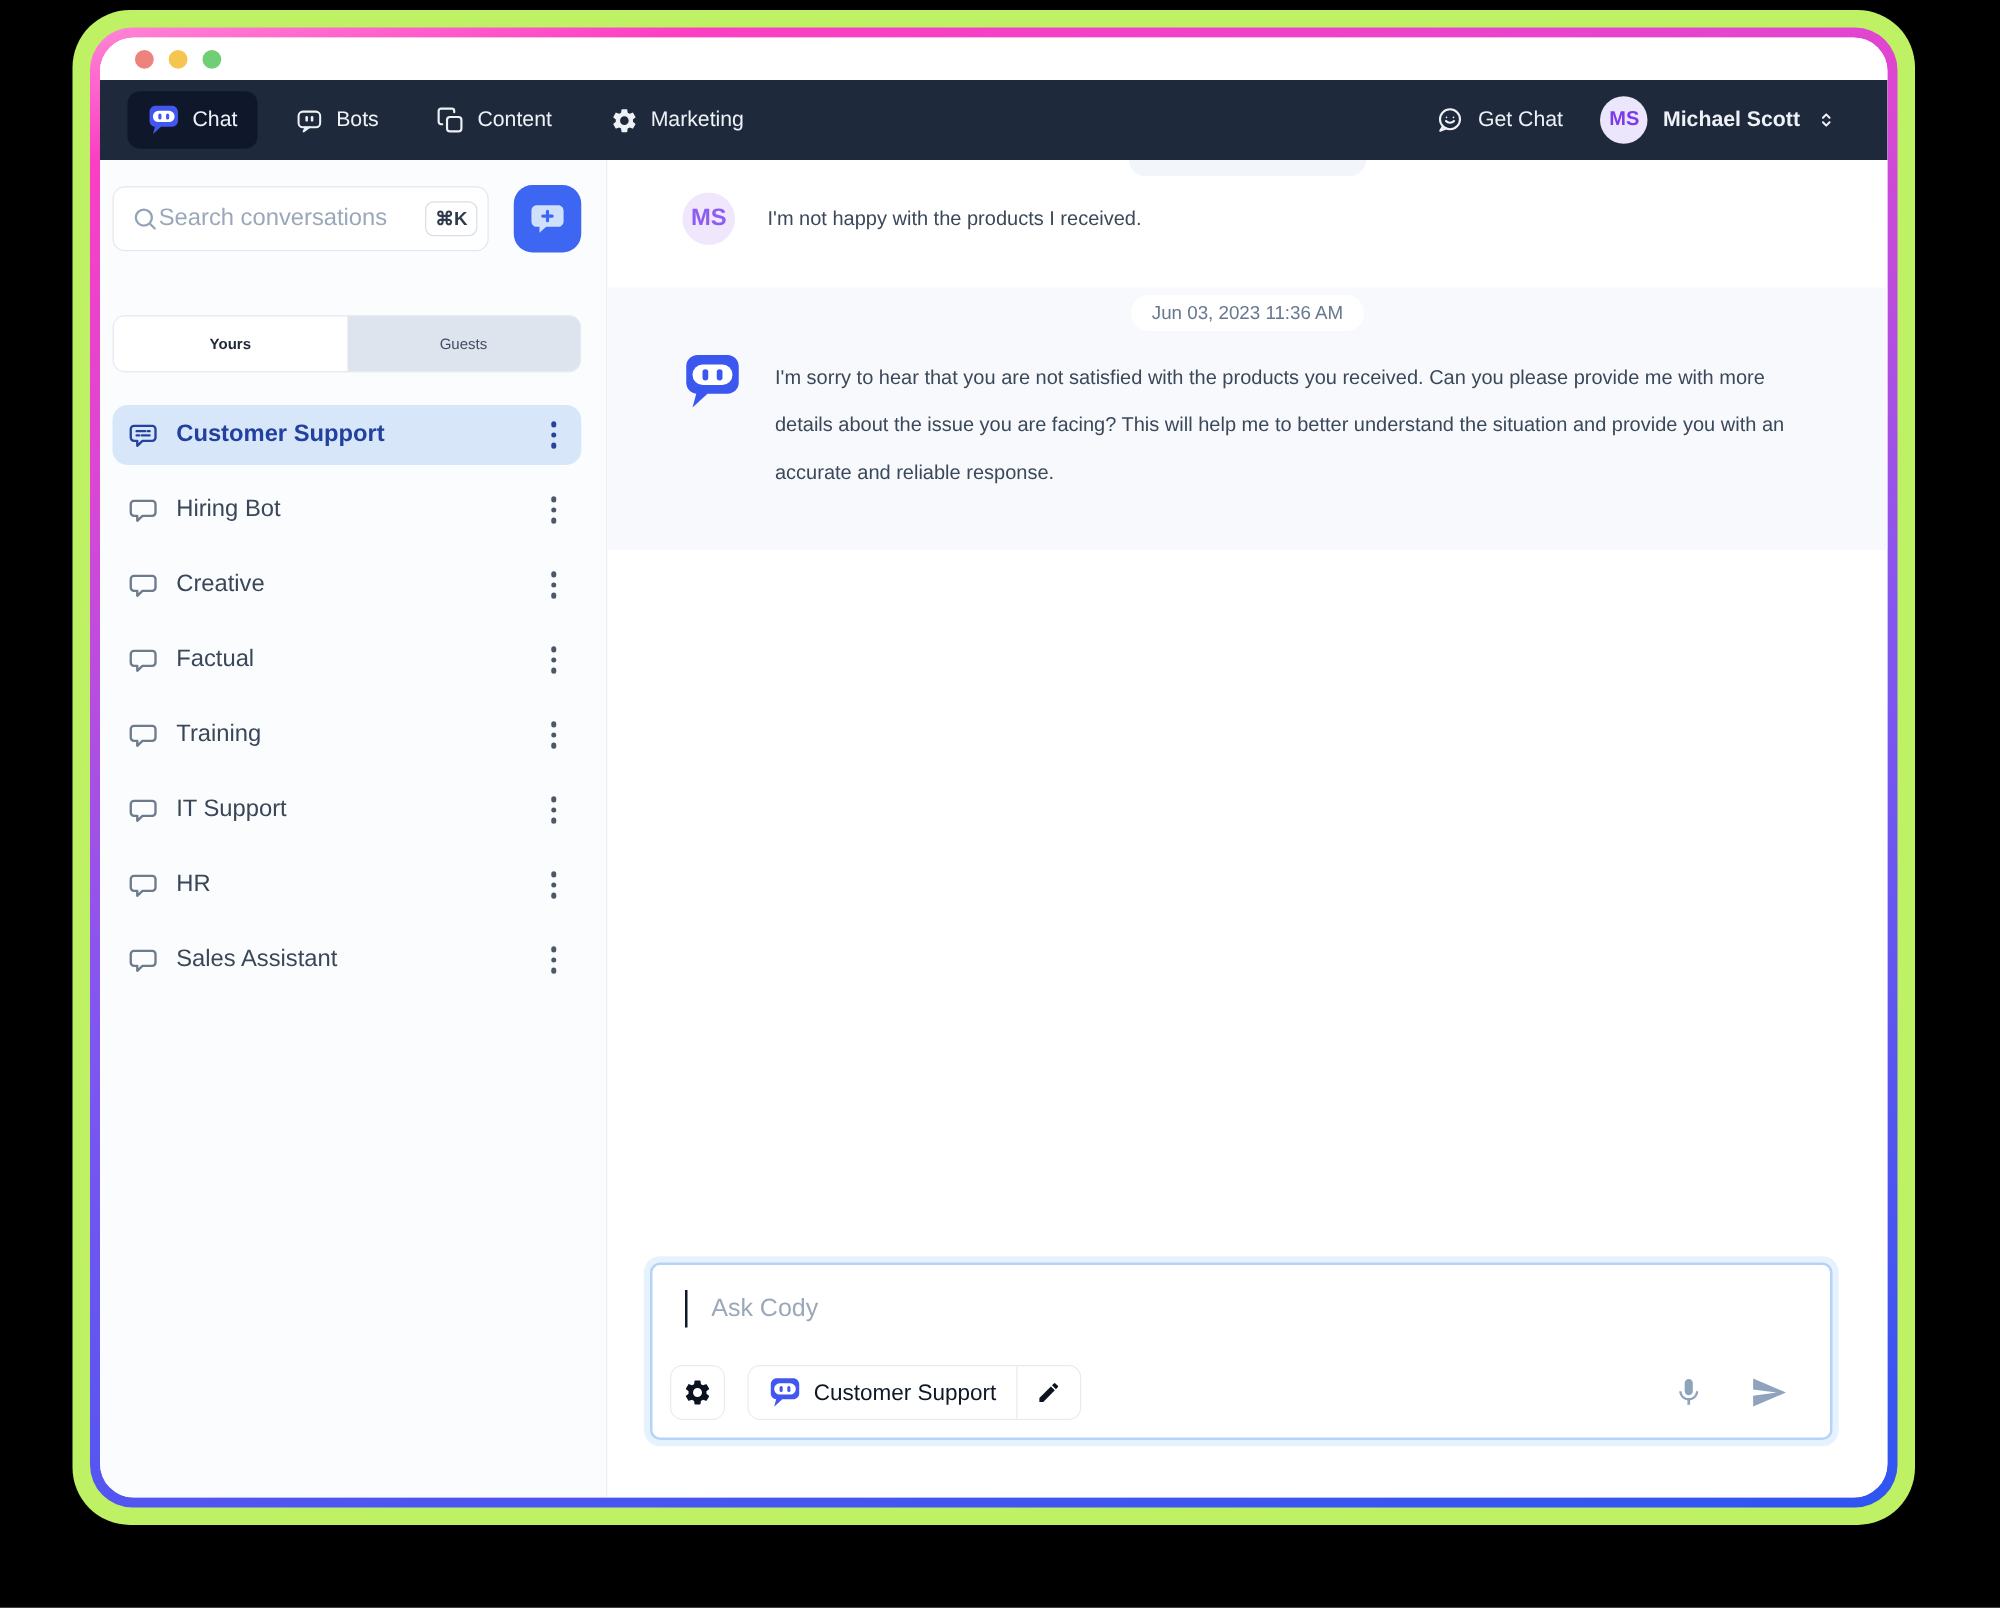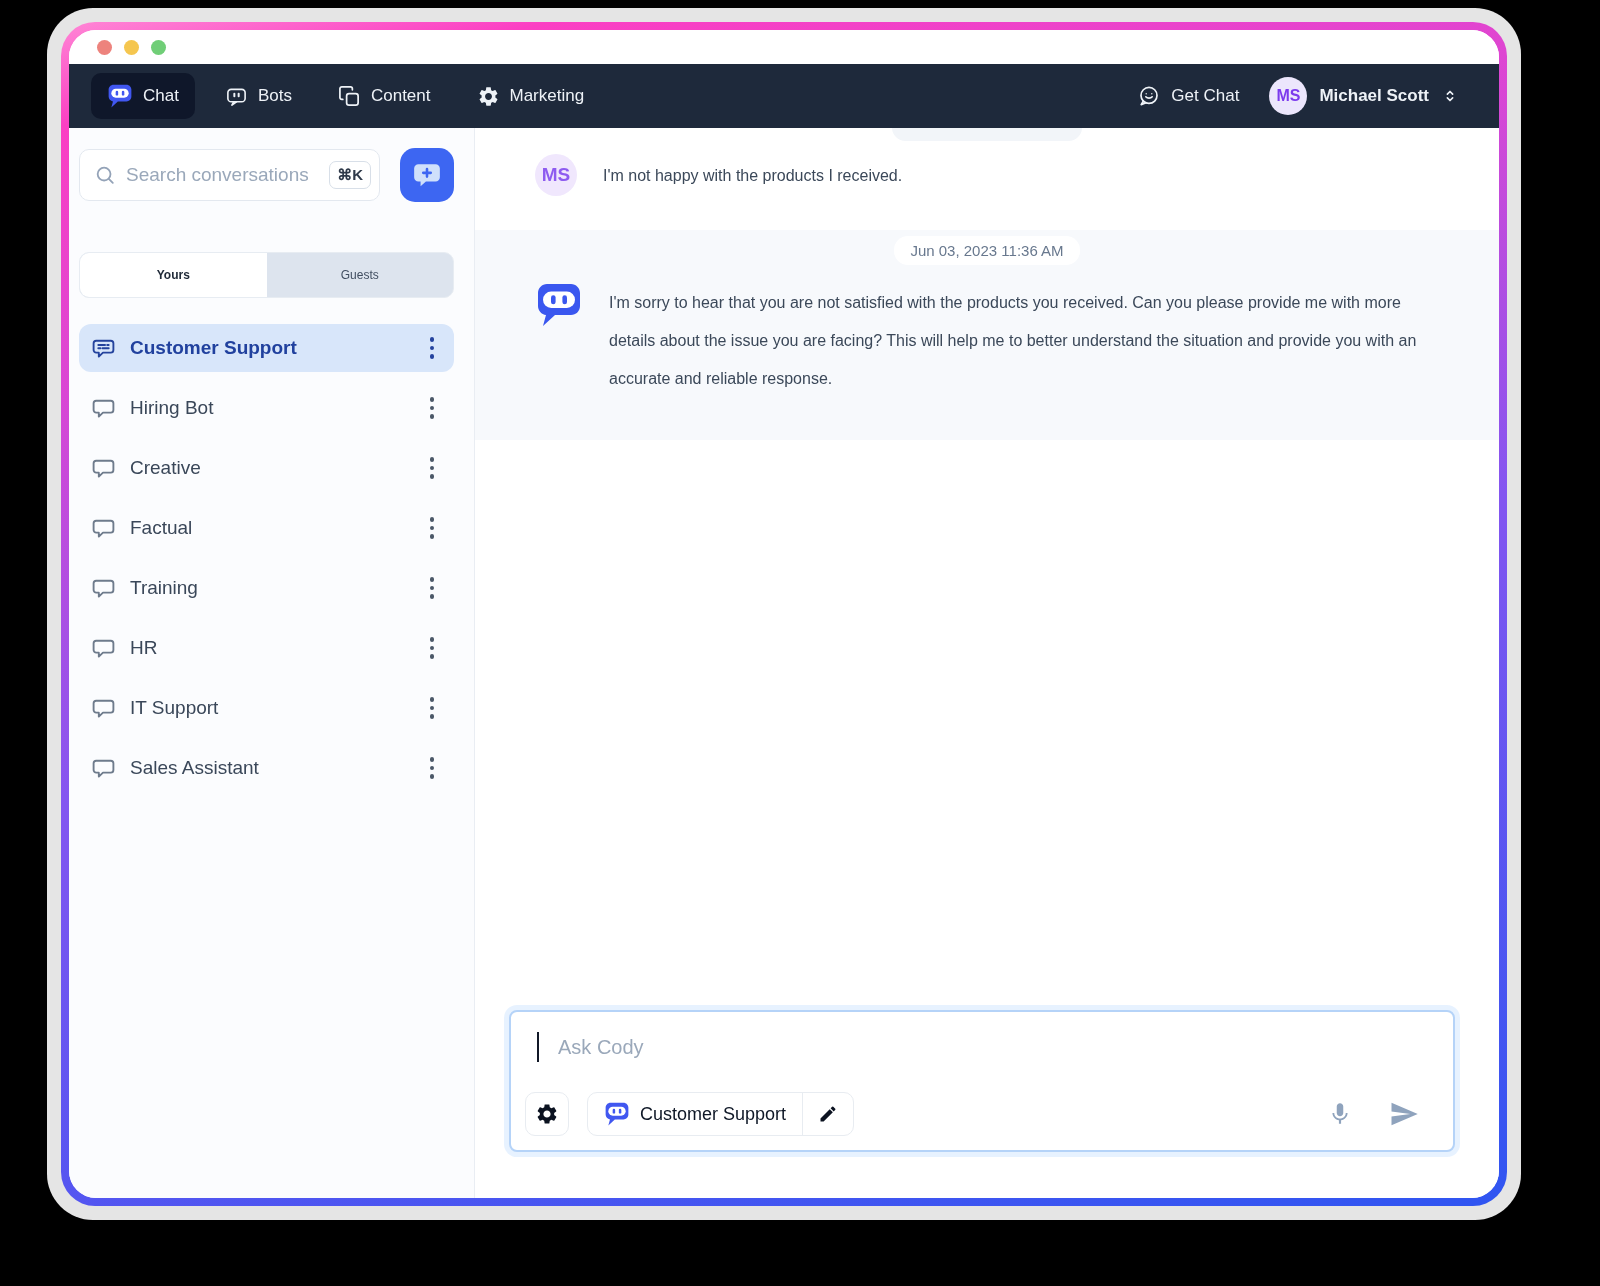--- a/index.html
+++ b/index.html
@@ -1,20 +1,20 @@
 <!DOCTYPE html>
 <html><head>
 <meta charset="utf-8">
 <style>
   * { margin:0; padding:0; box-sizing:border-box; }
   html,body { width:1600px; height:1286px; background:#000; overflow:hidden;
               font-family:"Liberation Sans", sans-serif; }
 
-  .frame { position:absolute; left:47px; top:8px; width:1474px; height:1212px;
-           background:#e5e5e5; border-radius:46px; padding:14px; }
+  .frame { position:absolute; left:58px; top:8px; width:1474px; height:1212px;
+           background:#bef264; border-radius:46px; padding:14px; }
   .gradient-ring { width:100%; height:100%; border-radius:34px; padding:8px;
            background:linear-gradient(168deg,#ff86d5 0%,#fb3fc3 7%,#d947d4 25%,#8456f0 52%,#2f55f1 100%); }
   .app { width:100%; height:100%; background:#fff; border-radius:27px; overflow:hidden;
          display:flex; flex-direction:column; }
 
   
   .titlebar { height:34px; flex:0 0 auto; background:#fff; display:flex; align-items:center;
               padding-left:28px; gap:12px; }
   .light { width:15px; height:15px; border-radius:50%; }
   .light.red{ background:#ed837d; } .light.yellow{ background:#f5c64f; } .light.green{ background:#70ce77; }
@@ -33,21 +33,21 @@
                font-size:16px; font-weight:600; display:flex; align-items:center; justify-content:center; }
 
   
   .body { flex:1; display:flex; min-height:0; }
 
   
   .sidebar { width:406px; flex:0 0 auto; background:#fbfcfe; border-right:1px solid #e9edf3;
              padding:20px 20px 0 10px; display:flex; flex-direction:column; }
   .search-row { display:flex; align-items:center; gap:20px; }
   .search-box { flex:1; height:52px; background:#fff; border:1.5px solid #e3e8ef; border-radius:10px;
-                display:flex; align-items:center; gap:10px; padding:0 8px 0 14px; min-width:0; }
+                display:flex; align-items:center; gap:0; padding:0 8px 0 14px; min-width:0; }
   .search-box input { border:none; outline:none; flex:1; min-width:0; font-size:19px; color:#334155;
                       font-family:"Liberation Sans", sans-serif; background:transparent; }
   .search-box input::placeholder { color:#9aa8ba; }
   .kbd { border:1px solid #d8dfe8; border-radius:7px; padding:4px 7px; font-size:15px; font-weight:600;
          color:#2f3a4a; background:#fff; white-space:nowrap; }
   .newchat-btn { width:54px; height:54px; border-radius:15px; background:#3d66f2; border:none;
                  display:flex; align-items:center; justify-content:center; cursor:pointer; flex:0 0 auto; }
 
   .seg-tabs { margin-top:50px; height:46px; display:flex; border-radius:10px; overflow:hidden;
               background:#dde4ee; border:1px solid #e7ecf2; }
@@ -291,35 +291,35 @@
                   <span></span>
                 </span>
           </div>
 
           <div class="conv-item">
             <span>
               <svg width="25" height="25" viewBox="0 0 24 24" fill="none" stroke="currentColor" stroke-width="1.8" stroke-linecap="round" stroke-linejoin="round">
                 <path d="M5 4.5 H19 C20.4 4.5 21.5 5.6 21.5 7 V13.5 C21.5 14.9 20.4 16 19 16 H11.5 L7.5 19.8 V16 H5 C3.6 16 2.5 14.9 2.5 13.5 V7 C2.5 5.6 3.6 4.5 5 4.5 Z"></path>
               </svg>
             </span>
+            <span class="label">IT Support</span>
+            <span class="kebab">
+                  <span></span>
+                  <span></span>
+                  <span></span>
+                </span>
+          </div>
+
+          <div class="conv-item">
+            <span>
+              <svg width="25" height="25" viewBox="0 0 24 24" fill="none" stroke="currentColor" stroke-width="1.8" stroke-linecap="round" stroke-linejoin="round">
+                <path d="M5 4.5 H19 C20.4 4.5 21.5 5.6 21.5 7 V13.5 C21.5 14.9 20.4 16 19 16 H11.5 L7.5 19.8 V16 H5 C3.6 16 2.5 14.9 2.5 13.5 V7 C2.5 5.6 3.6 4.5 5 4.5 Z"></path>
+              </svg>
+            </span>
             <span class="label">HR</span>
-            <span class="kebab">
-                  <span></span>
-                  <span></span>
-                  <span></span>
-                </span>
-          </div>
-
-          <div class="conv-item">
-            <span>
-              <svg width="25" height="25" viewBox="0 0 24 24" fill="none" stroke="currentColor" stroke-width="1.8" stroke-linecap="round" stroke-linejoin="round">
-                <path d="M5 4.5 H19 C20.4 4.5 21.5 5.6 21.5 7 V13.5 C21.5 14.9 20.4 16 19 16 H11.5 L7.5 19.8 V16 H5 C3.6 16 2.5 14.9 2.5 13.5 V7 C2.5 5.6 3.6 4.5 5 4.5 Z"></path>
-              </svg>
-            </span>
-            <span class="label">IT Support</span>
             <span class="kebab">
                   <span></span>
                   <span></span>
                   <span></span>
                 </span>
           </div>
 
 
           <div class="conv-item">
             <span>

